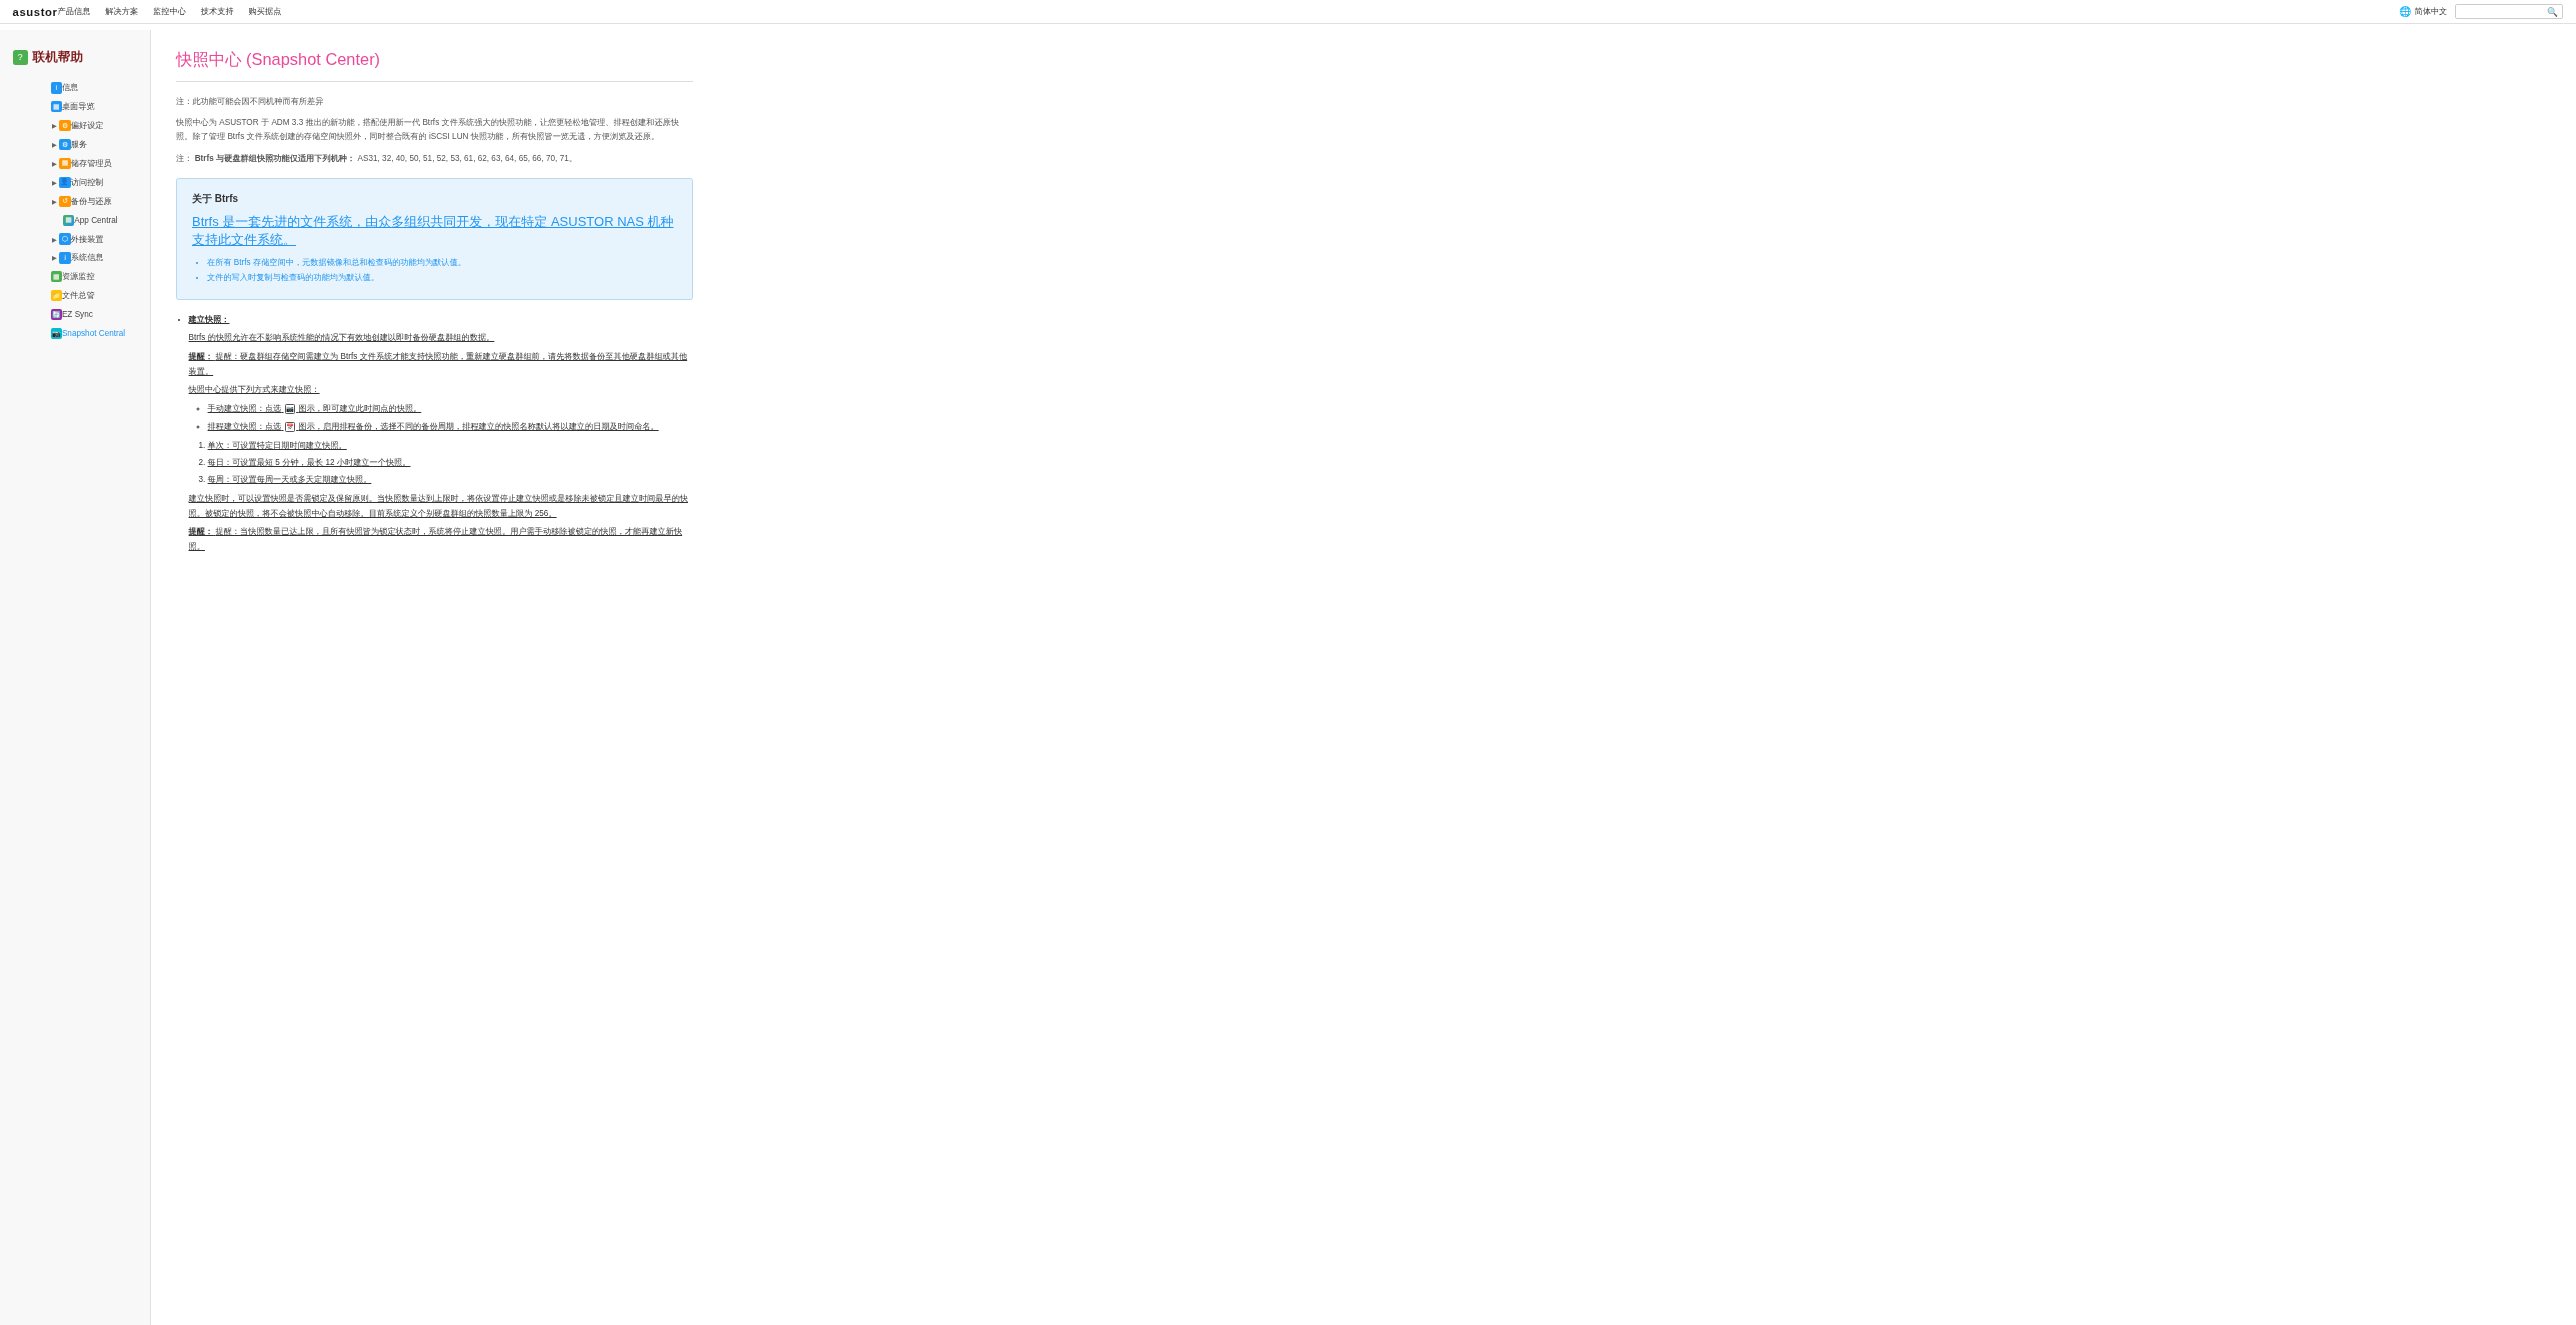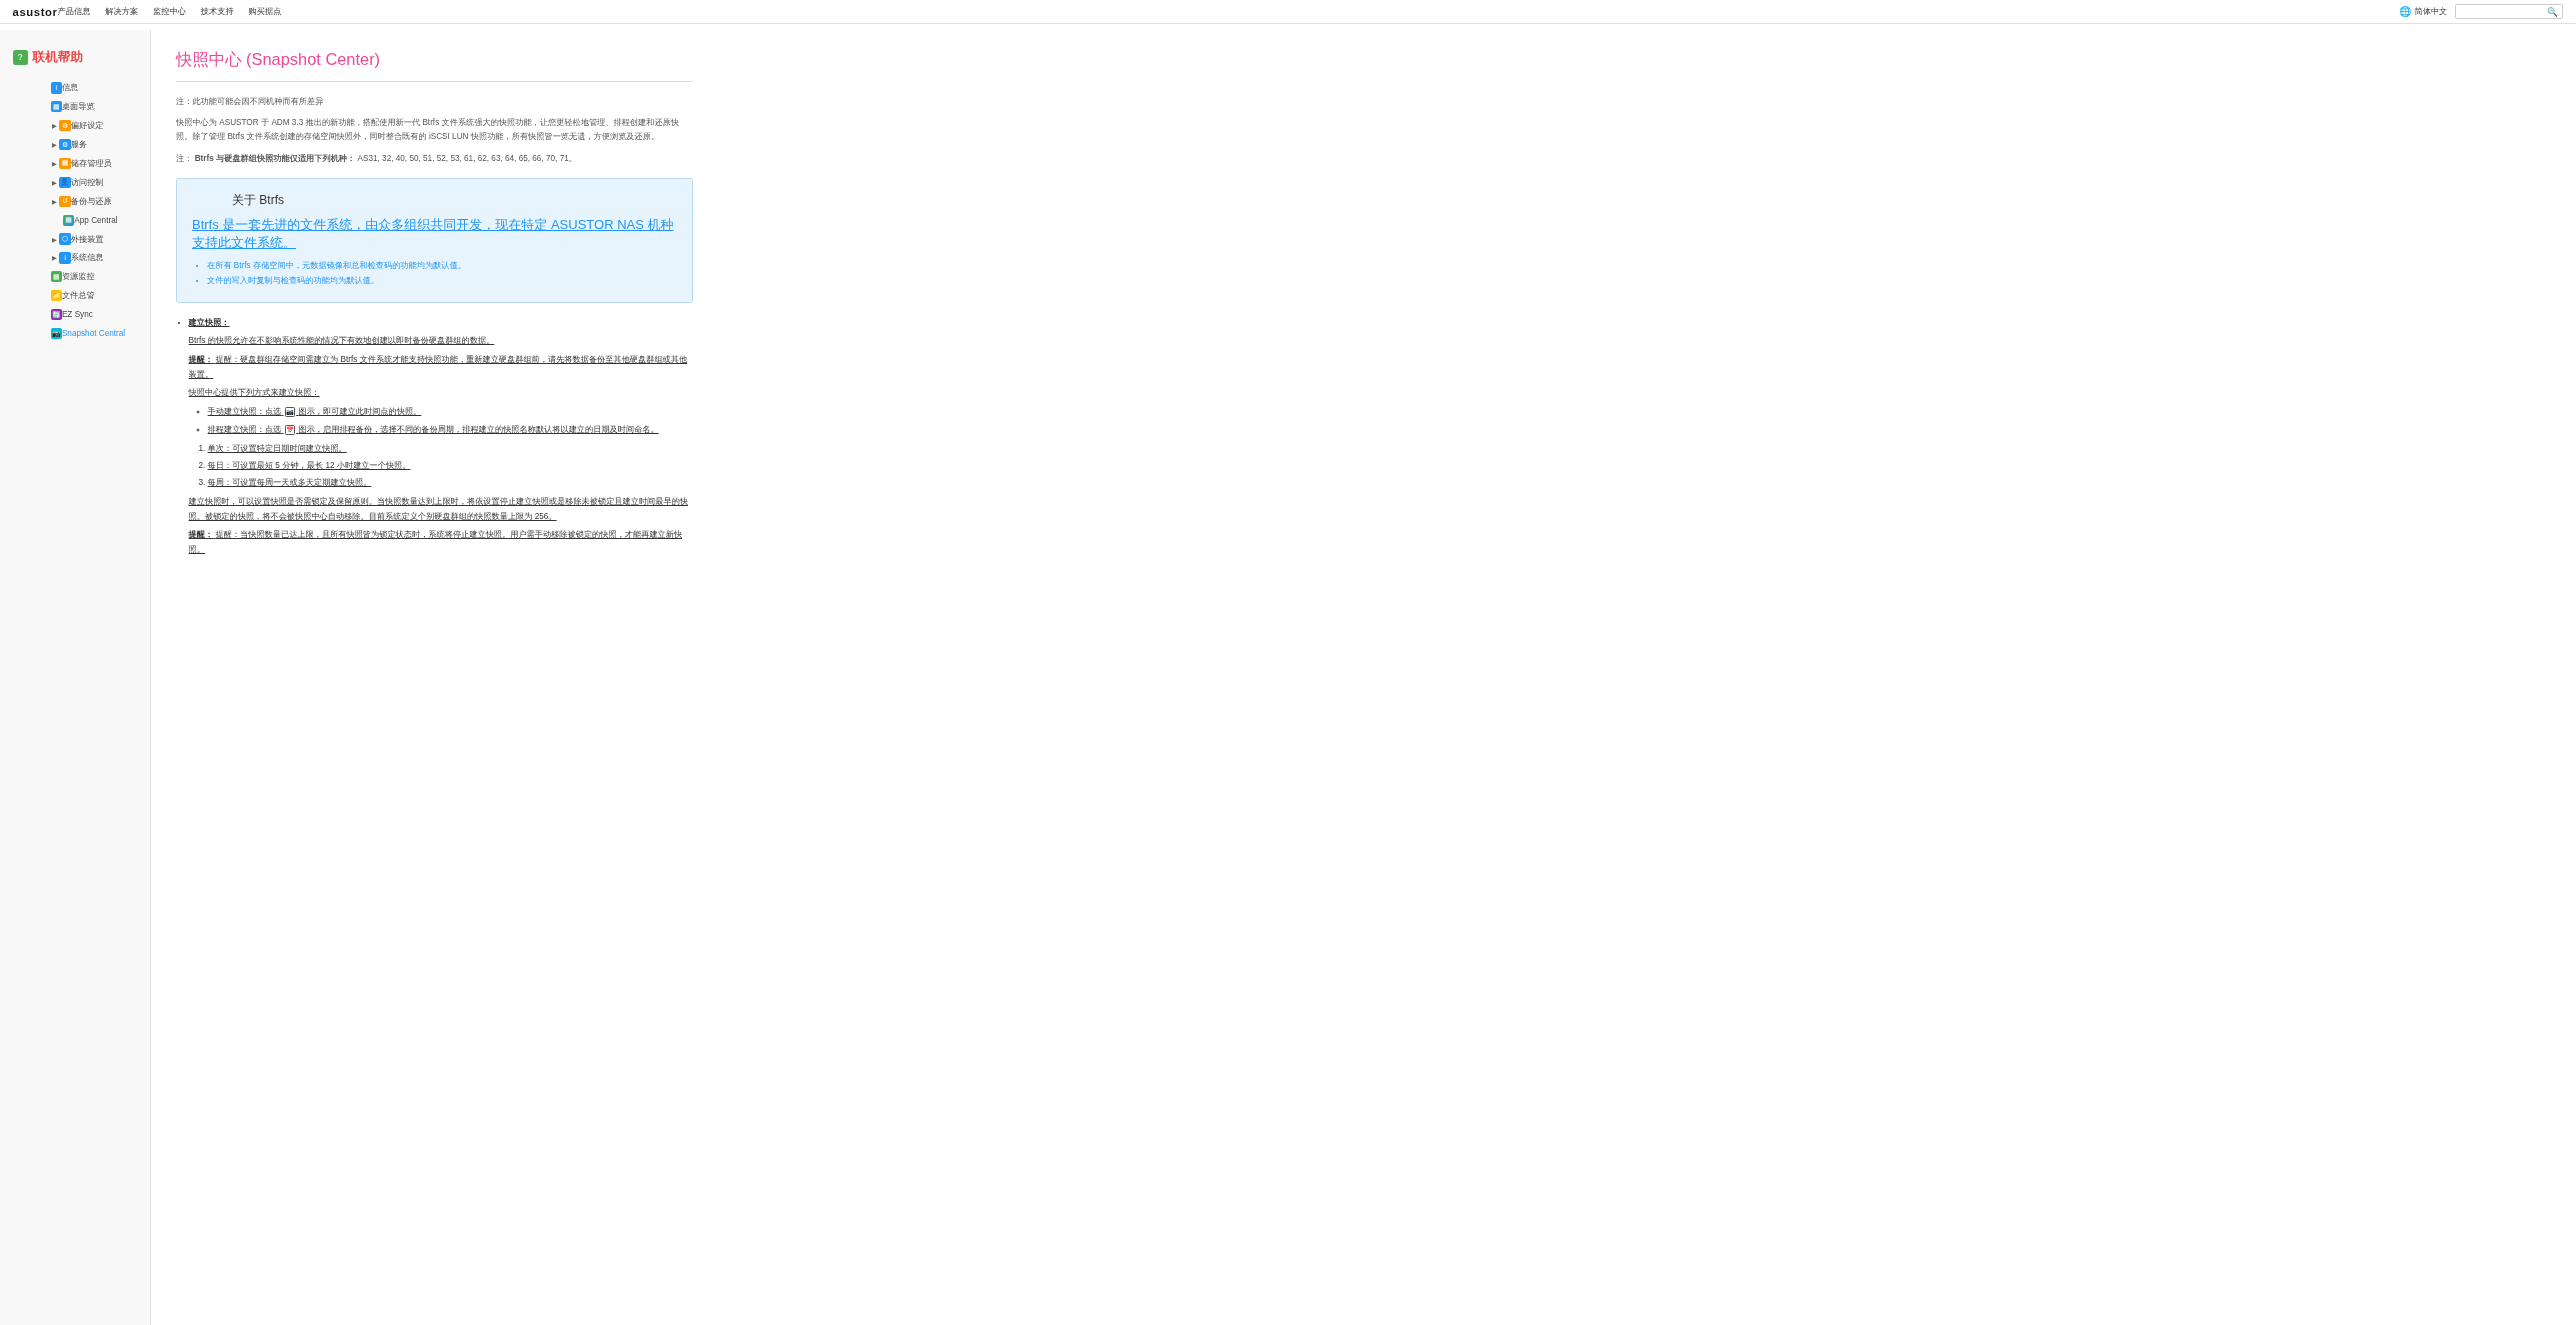--- a/index.html
+++ b/index.html
@@ -87,21 +87,21 @@
       border-radius: 2.5px;
       display: flex;
       align-items: center;
       justify-content: center;
       color: white;
       font-size: 8.8px;
     }
     .page-title-text {
       font-size: 12.6px;
       font-weight: bold;
-      color: #ef4444;
+      color: #7f1d1d;
     }
 
     .sidebar-item {
       display: flex;
       align-items: center;
       padding: 3.8px 12.6px;
       cursor: pointer;
       font-size: 8.2px;
       color: #444;
       gap: 0;
@@ -164,25 +164,24 @@
     }
     .note-bold { font-weight: bold; }
     .info-box {
       background: #e8f4fd;
       border: 0.6px solid #b8d9f0;
       border-radius: 2.5px;
       padding: 12.6px 15px;
       margin: 12.6px 0;
     }
     .info-box-title {
-      font-size: 12px;
-      font-weight: normal;
+      font-size: 10px;
+      font-weight: bold;
       color: #333;
       margin-bottom: 7.6px;
-      margin-left: 40px;
     }
     .info-box-intro {
       font-size: 13px;
       color: #2196F3;
       margin-bottom: 7.6px;
       text-decoration: underline;
       cursor: pointer;
     }
     .info-box ul {
       list-style: disc;

